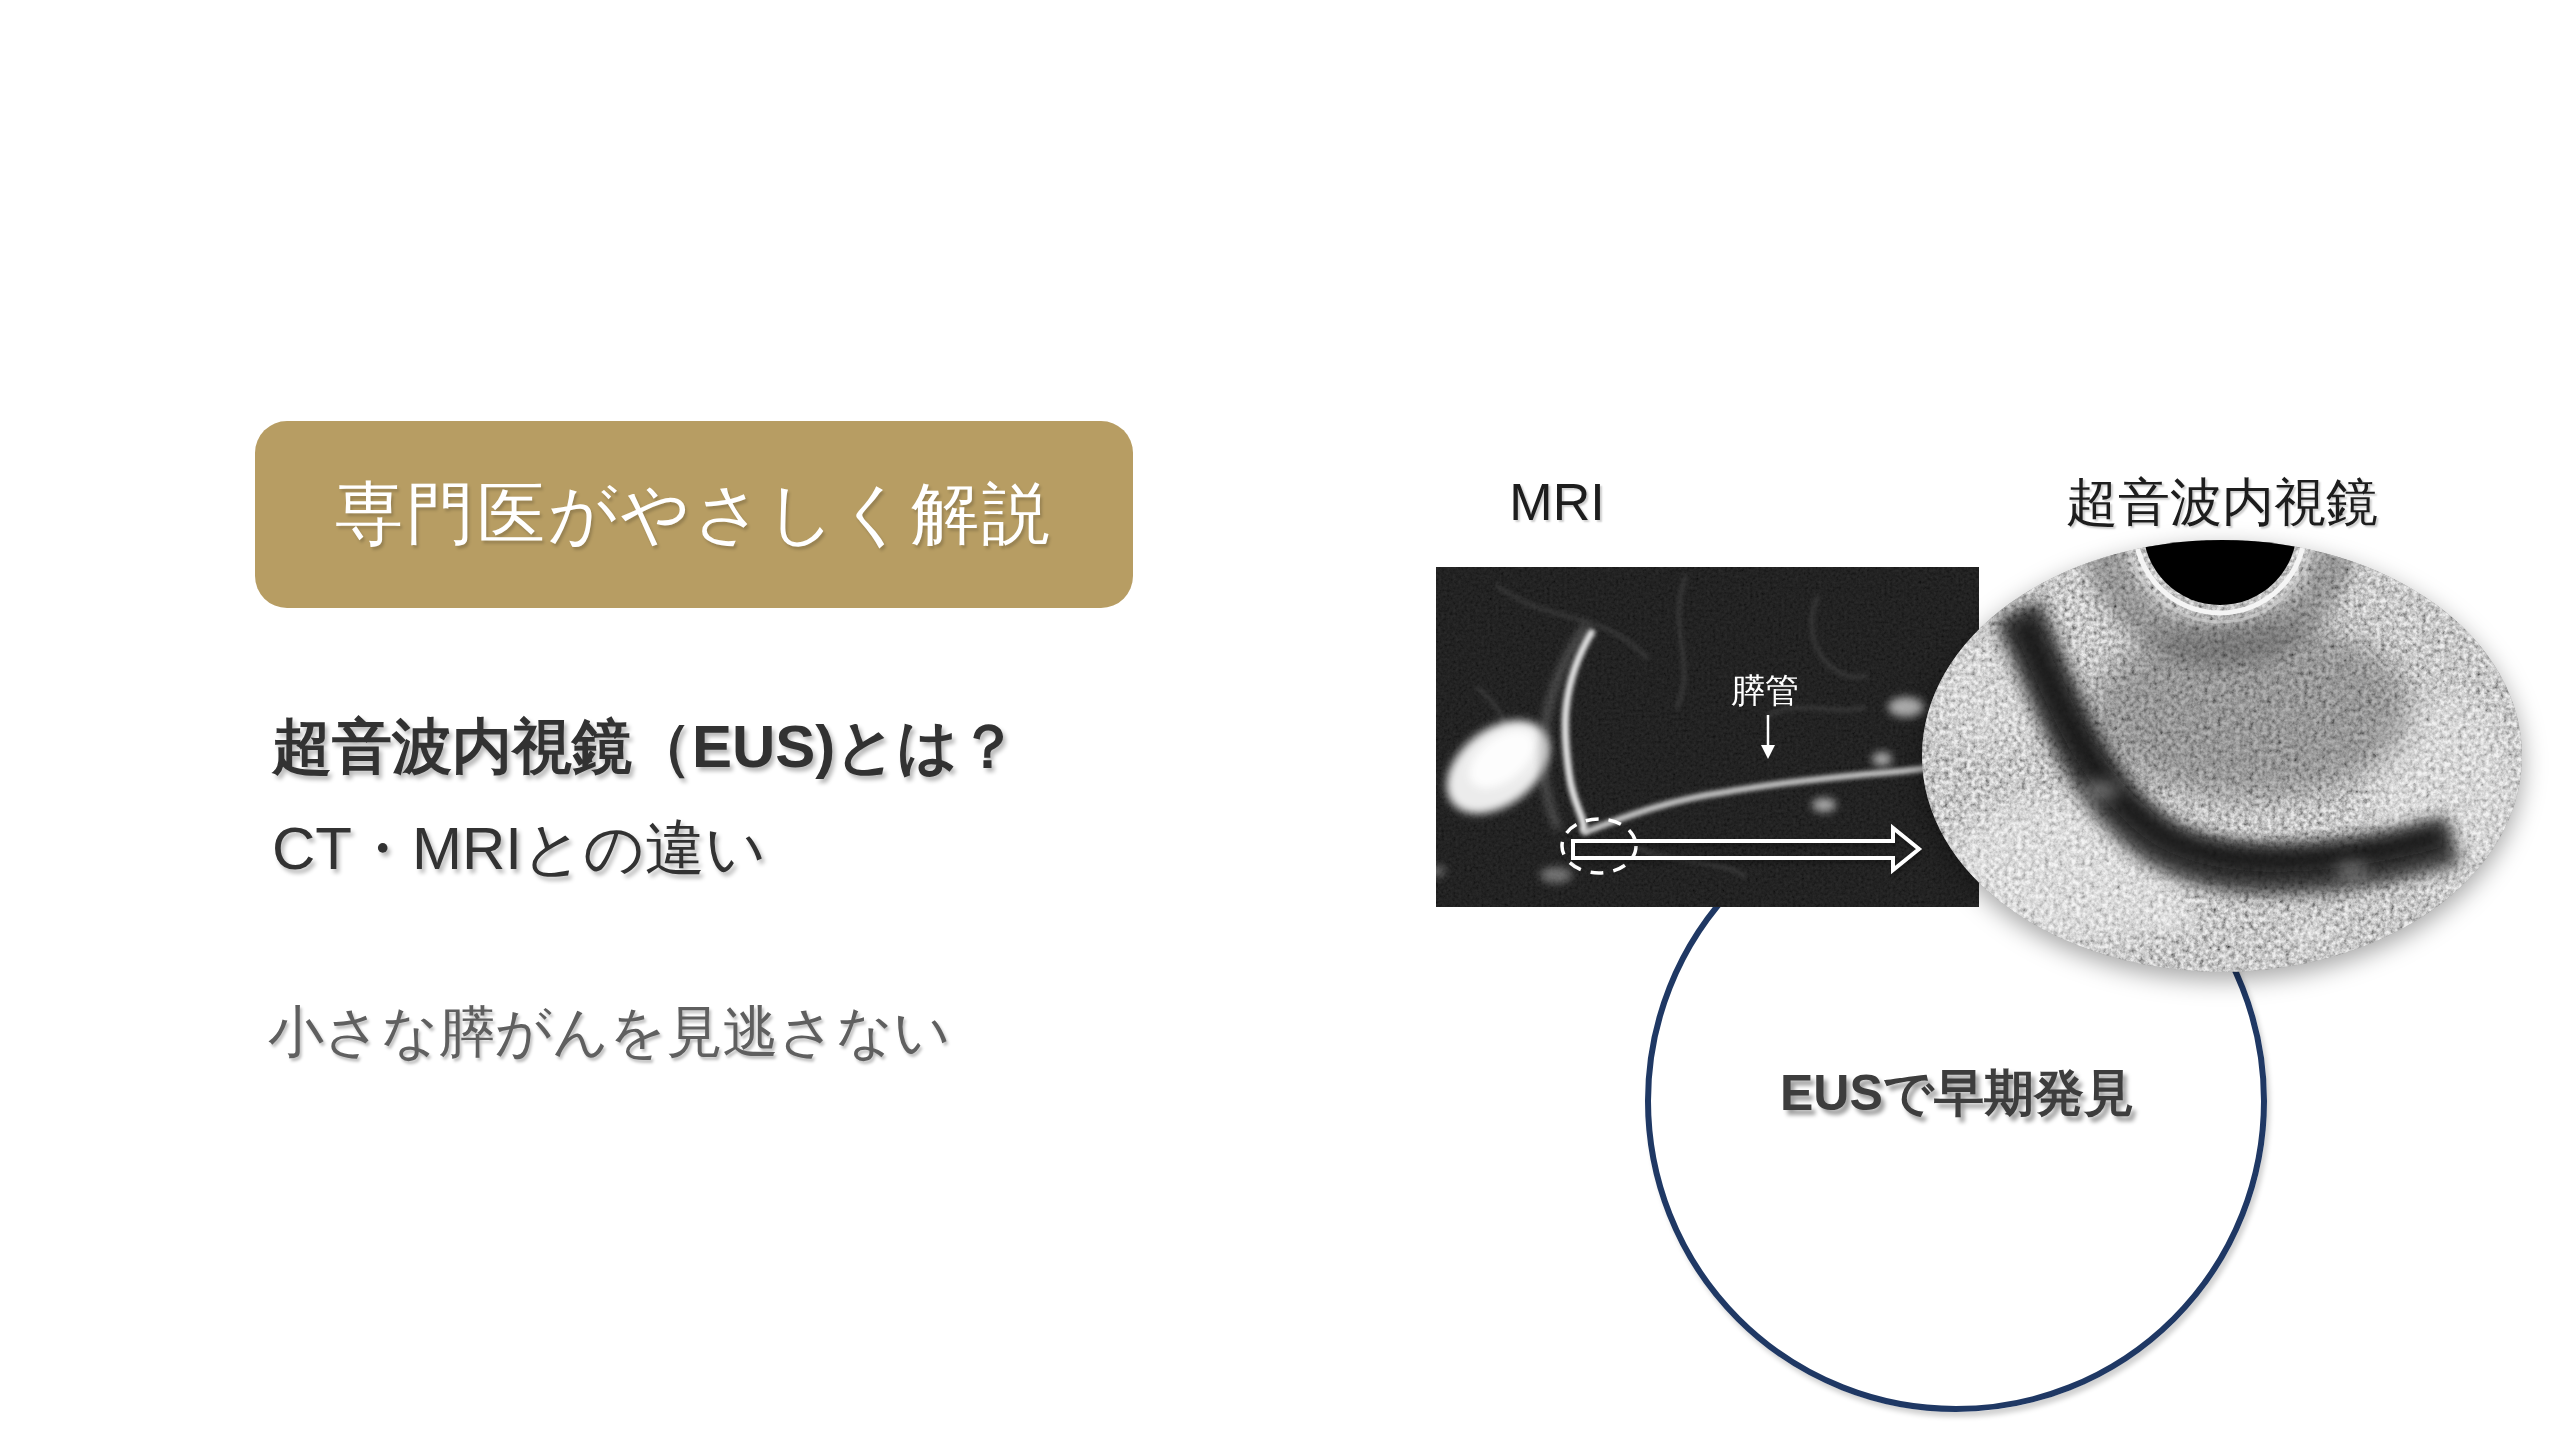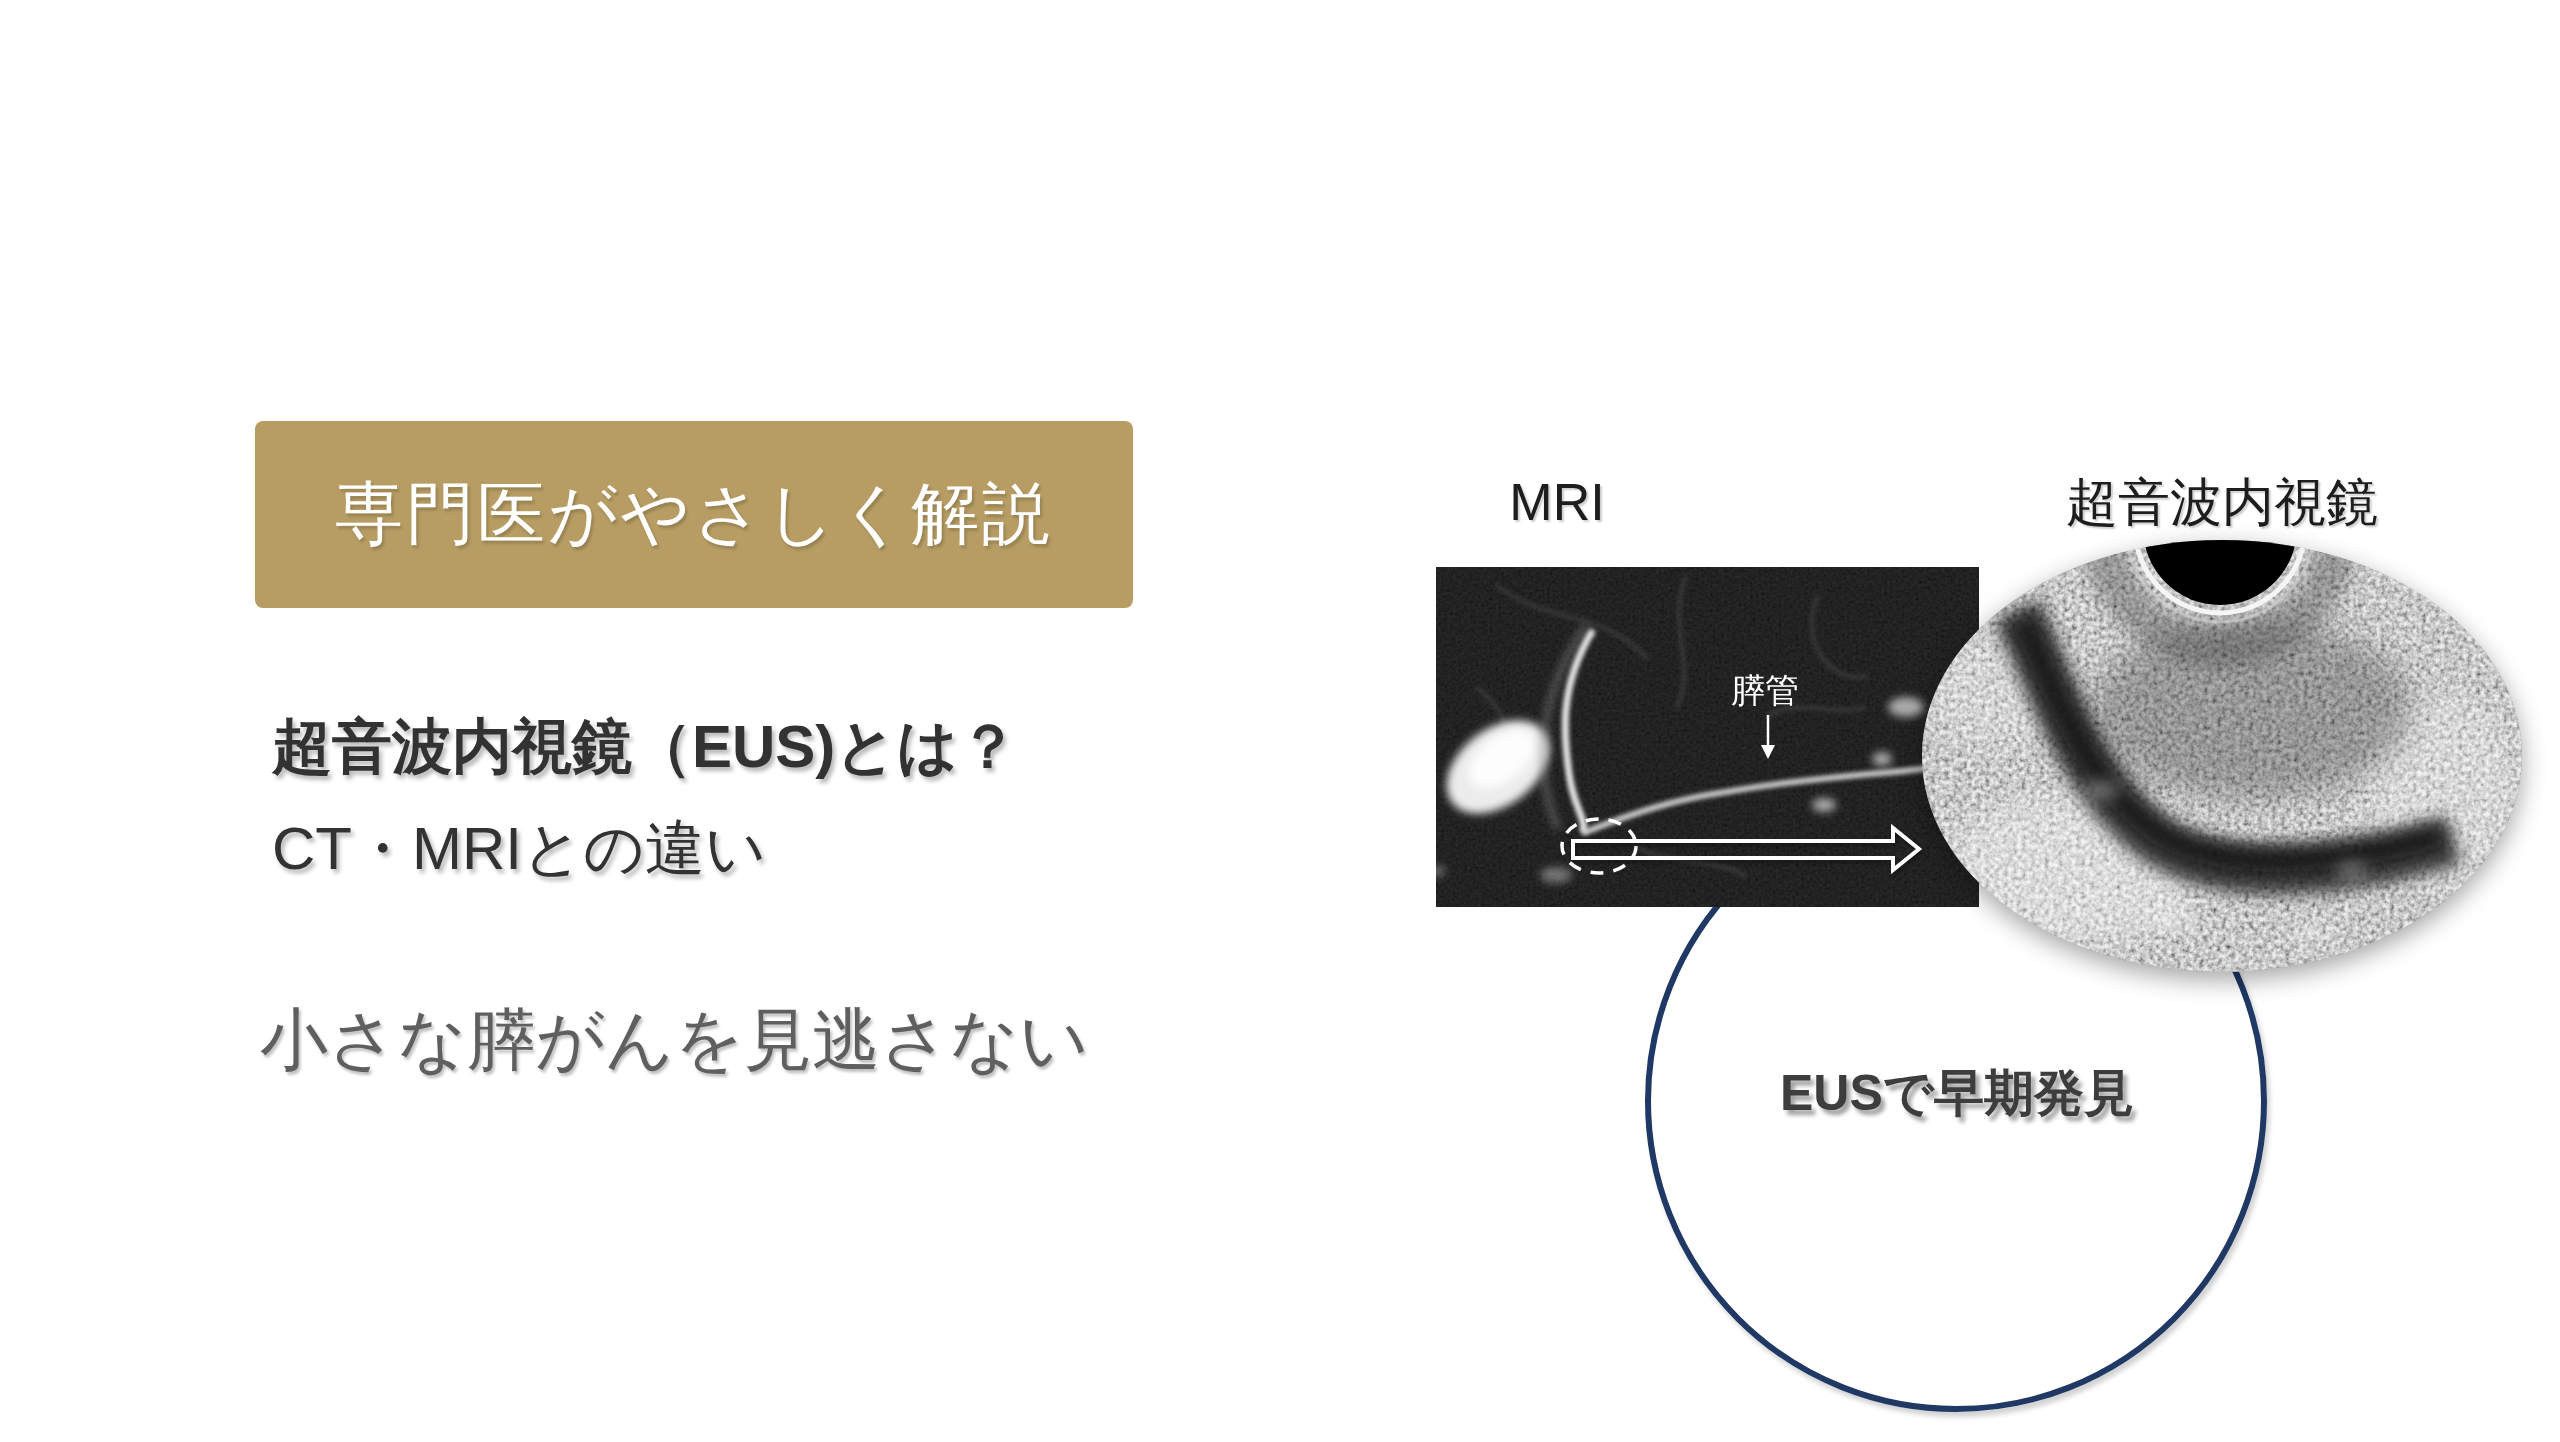--- a/index.html
+++ b/index.html
@@ -4,37 +4,37 @@
 <style>
   html,body{margin:0;padding:0;background:#ffffff;}
   .stage{
     position:relative;width:2560px;height:1442px;overflow:hidden;
     background:var(--white,#ffffff);
     font-family:"Liberation Sans","DejaVu Sans",sans-serif;
   }
   
   .badge{
     position:absolute;left:255px;top:421px;width:878px;height:187px;
-    background:var(--accent_gold,#b79d63);border-radius:8px;
+    background:var(--accent_gold,#b79d63);border-radius:32px;
     display:flex;align-items:center;justify-content:center;
   }
   .badge-label{
     color:var(--white,#ffffff);font-size:68px;letter-spacing:3px;font-weight:400;
     text-shadow:2px 3px 3px rgba(0,0,0,0.18);white-space:nowrap;
   }
   .heading{
     position:absolute;left:272px;top:696px;
     color:var(--heading,#323232);font-size:60px;line-height:102px;white-space:nowrap;
     text-shadow:3px 4px 4px rgba(0,0,0,0.28);
   }
   .heading .l1{font-weight:700;}
   .heading .l2{font-weight:400;}
   .subtitle{
-    position:absolute;left:260px;top:995px;
-    color:var(--subtitle_gray,#5f5f5f);font-size:68px;font-weight:400;white-space:nowrap;
+    position:absolute;left:268px;top:995px;
+    color:var(--subtitle_gray,#5f5f5f);font-size:56px;font-weight:400;white-space:nowrap;
     text-shadow:2px 3px 3px rgba(0,0,0,0.25);
   }
   
   .mri-label{
     position:absolute;left:1487px;top:472px;width:140px;text-align:center;
     font-size:52px;color:var(--label_dark,#1d1d1d);font-weight:400;
     text-shadow:2px 2px 2px rgba(0,0,0,0.2);
   }
   .eus-label{
     position:absolute;left:2022px;top:468px;width:400px;text-align:center;

